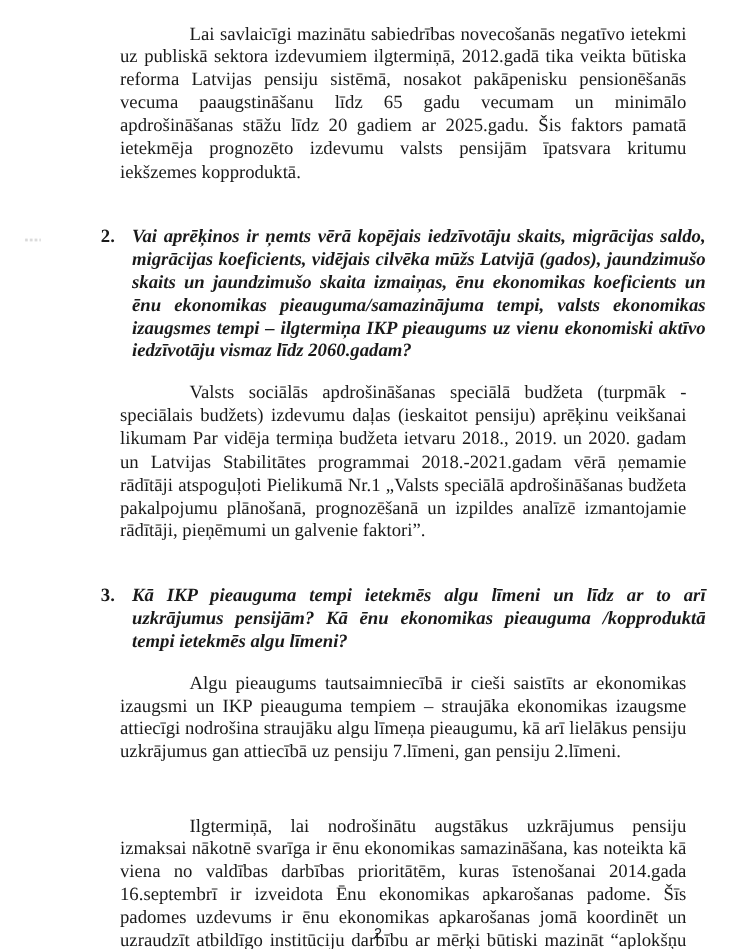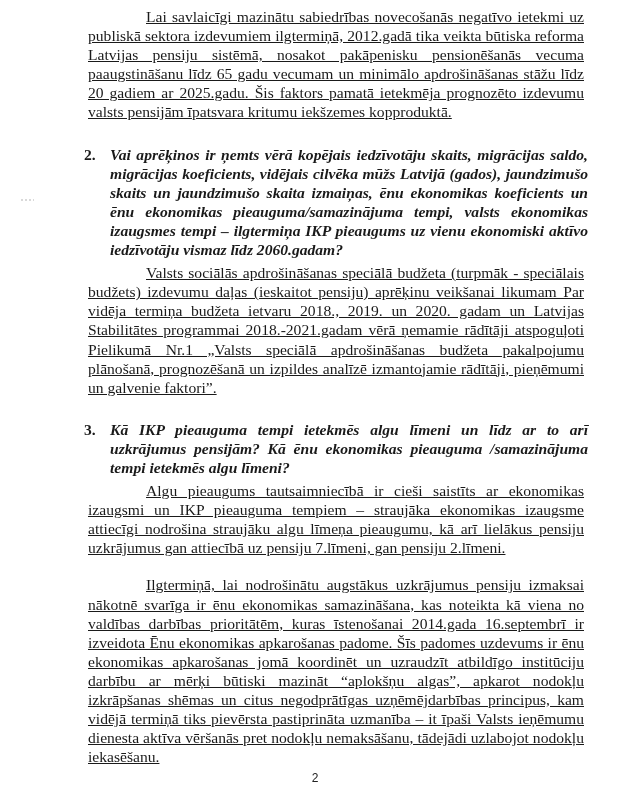--- a/index.html
+++ b/index.html
@@ -2,21 +2,21 @@
 <html><head>
 <meta charset="utf-8">
 <style>
   html, body { margin: 0; padding: 0; background: #ffffff; }
   body { width: 630px; height: 791px; position: relative; overflow: hidden; }
   .page {
     position: absolute; left: 84px; top: 3px; width: 504px;
     font-family: "Liberation Serif", serif; font-size: 15.6px; line-height: 19.1px;
     color: #1a1a1a;
   }
-  .para { text-align: justify; margin: 4px; text-indent: 58px; text-decoration: underline; }
+  .para { text-align: justify; margin: 16px; text-indent: 58px; }
   .q { display: flex; margin: 0; font-weight: bold; font-style: italic; text-align: justify; }
   .q .num { width: 26px; flex: none; font-style: normal; }
   .q .txt { flex: 1; }
   .gap1 { height: 19px; }
   .gap2 { height: 10px; }
   .speck { position: absolute; left: 20px; top: 198px; width: 14px; height: 4px;
     background: radial-gradient(circle, #cfcfcf 0 1px, transparent 1.5px) 0 0/4px 4px; opacity: .8; }
   .pagenum { position: absolute; left: 0; right: 0; top: 771px; text-align: center;
     font-family: "Liberation Sans", sans-serif; font-size: 12px; color: #222; }
 </style>
@@ -34,21 +34,21 @@
       <span class="txt">Vai aprēķinos ir ņemts vērā kopējais iedzīvotāju skaits, migrācijas saldo, migrācijas koeficients, vidējais cilvēka mūžs Latvijā (gados), jaundzimušo skaits un jaundzimušo skaita izmaiņas, ēnu ekonomikas koeficients un ēnu ekonomikas pieauguma/samazinājuma tempi, valsts ekonomikas izaugsmes tempi – ilgtermiņa IKP pieaugums uz vienu ekonomiski aktīvo iedzīvotāju vismaz līdz 2060.gadam?</span>
     </div>
     <p class="para">Valsts sociālās apdrošināšanas speciālā budžeta (turpmāk - speciālais budžets) izdevumu daļas (ieskaitot pensiju) aprēķinu veikšanai likumam Par vidēja termiņa budžeta ietvaru 2018., 2019. un 2020. gadam un Latvijas Stabilitātes programmai 2018.-2021.gadam vērā ņemamie rādītāji atspoguļoti Pielikumā Nr.1 „Valsts speciālā apdrošināšanas budžeta pakalpojumu plānošanā, prognozēšanā un izpildes analīzē izmantojamie rādītāji, pieņēmumi un galvenie faktori”.</p>
   </section>
 
   <div class="gap1"></div>
 
   <section>
     <div class="q">
       <span class="num">3.</span>
-      <span class="txt">Kā IKP pieauguma tempi ietekmēs algu līmeni un līdz ar to arī uzkrājumus pensijām? Kā ēnu ekonomikas pieauguma /samazinājuma tempi ietekmēs algu līmeni?</span>
+      <span class="txt">Kā IKP pieauguma tempi ietekmēs algu līmeni un līdz ar to arī uzkrājumus pensijām? Kā ēnu ekonomikas pieauguma /kopproduktā tempi ietekmēs algu līmeni?</span>
     </div>
     <p class="para">Algu pieaugums tautsaimniecībā ir cieši saistīts ar ekonomikas izaugsmi un IKP pieauguma tempiem – straujāka ekonomikas izaugsme attiecīgi nodrošina straujāku algu līmeņa pieaugumu, kā arī lielākus pensiju uzkrājumus gan attiecībā uz pensiju 7.līmeni, gan pensiju 2.līmeni.</p>
     <div class="gap2"></div>
     <p class="para">Ilgtermiņā, lai nodrošinātu augstākus uzkrājumus pensiju izmaksai nākotnē svarīga ir ēnu ekonomikas samazināšana, kas noteikta kā viena no valdības darbības prioritātēm, kuras īstenošanai 2014.gada 16.septembrī ir izveidota Ēnu ekonomikas apkarošanas padome. Šīs padomes uzdevums ir ēnu ekonomikas apkarošanas jomā koordinēt un uzraudzīt atbildīgo institūciju darbību ar mērķi būtiski mazināt “aplokšņu algas”, apkarot nodokļu izkrāpšanas shēmas un citus negodprātīgas uzņēmējdarbības principus, kam vidējā termiņā tiks pievērsta pastiprināta uzmanība – it īpaši Valsts ieņēmumu dienesta aktīva vēršanās pret nodokļu nemaksāšanu, tādejādi uzlabojot nodokļu iekasēšanu.</p>
   </section>
 
   <div class="gap1"></div>
 
   <section>
     <div class="q">

